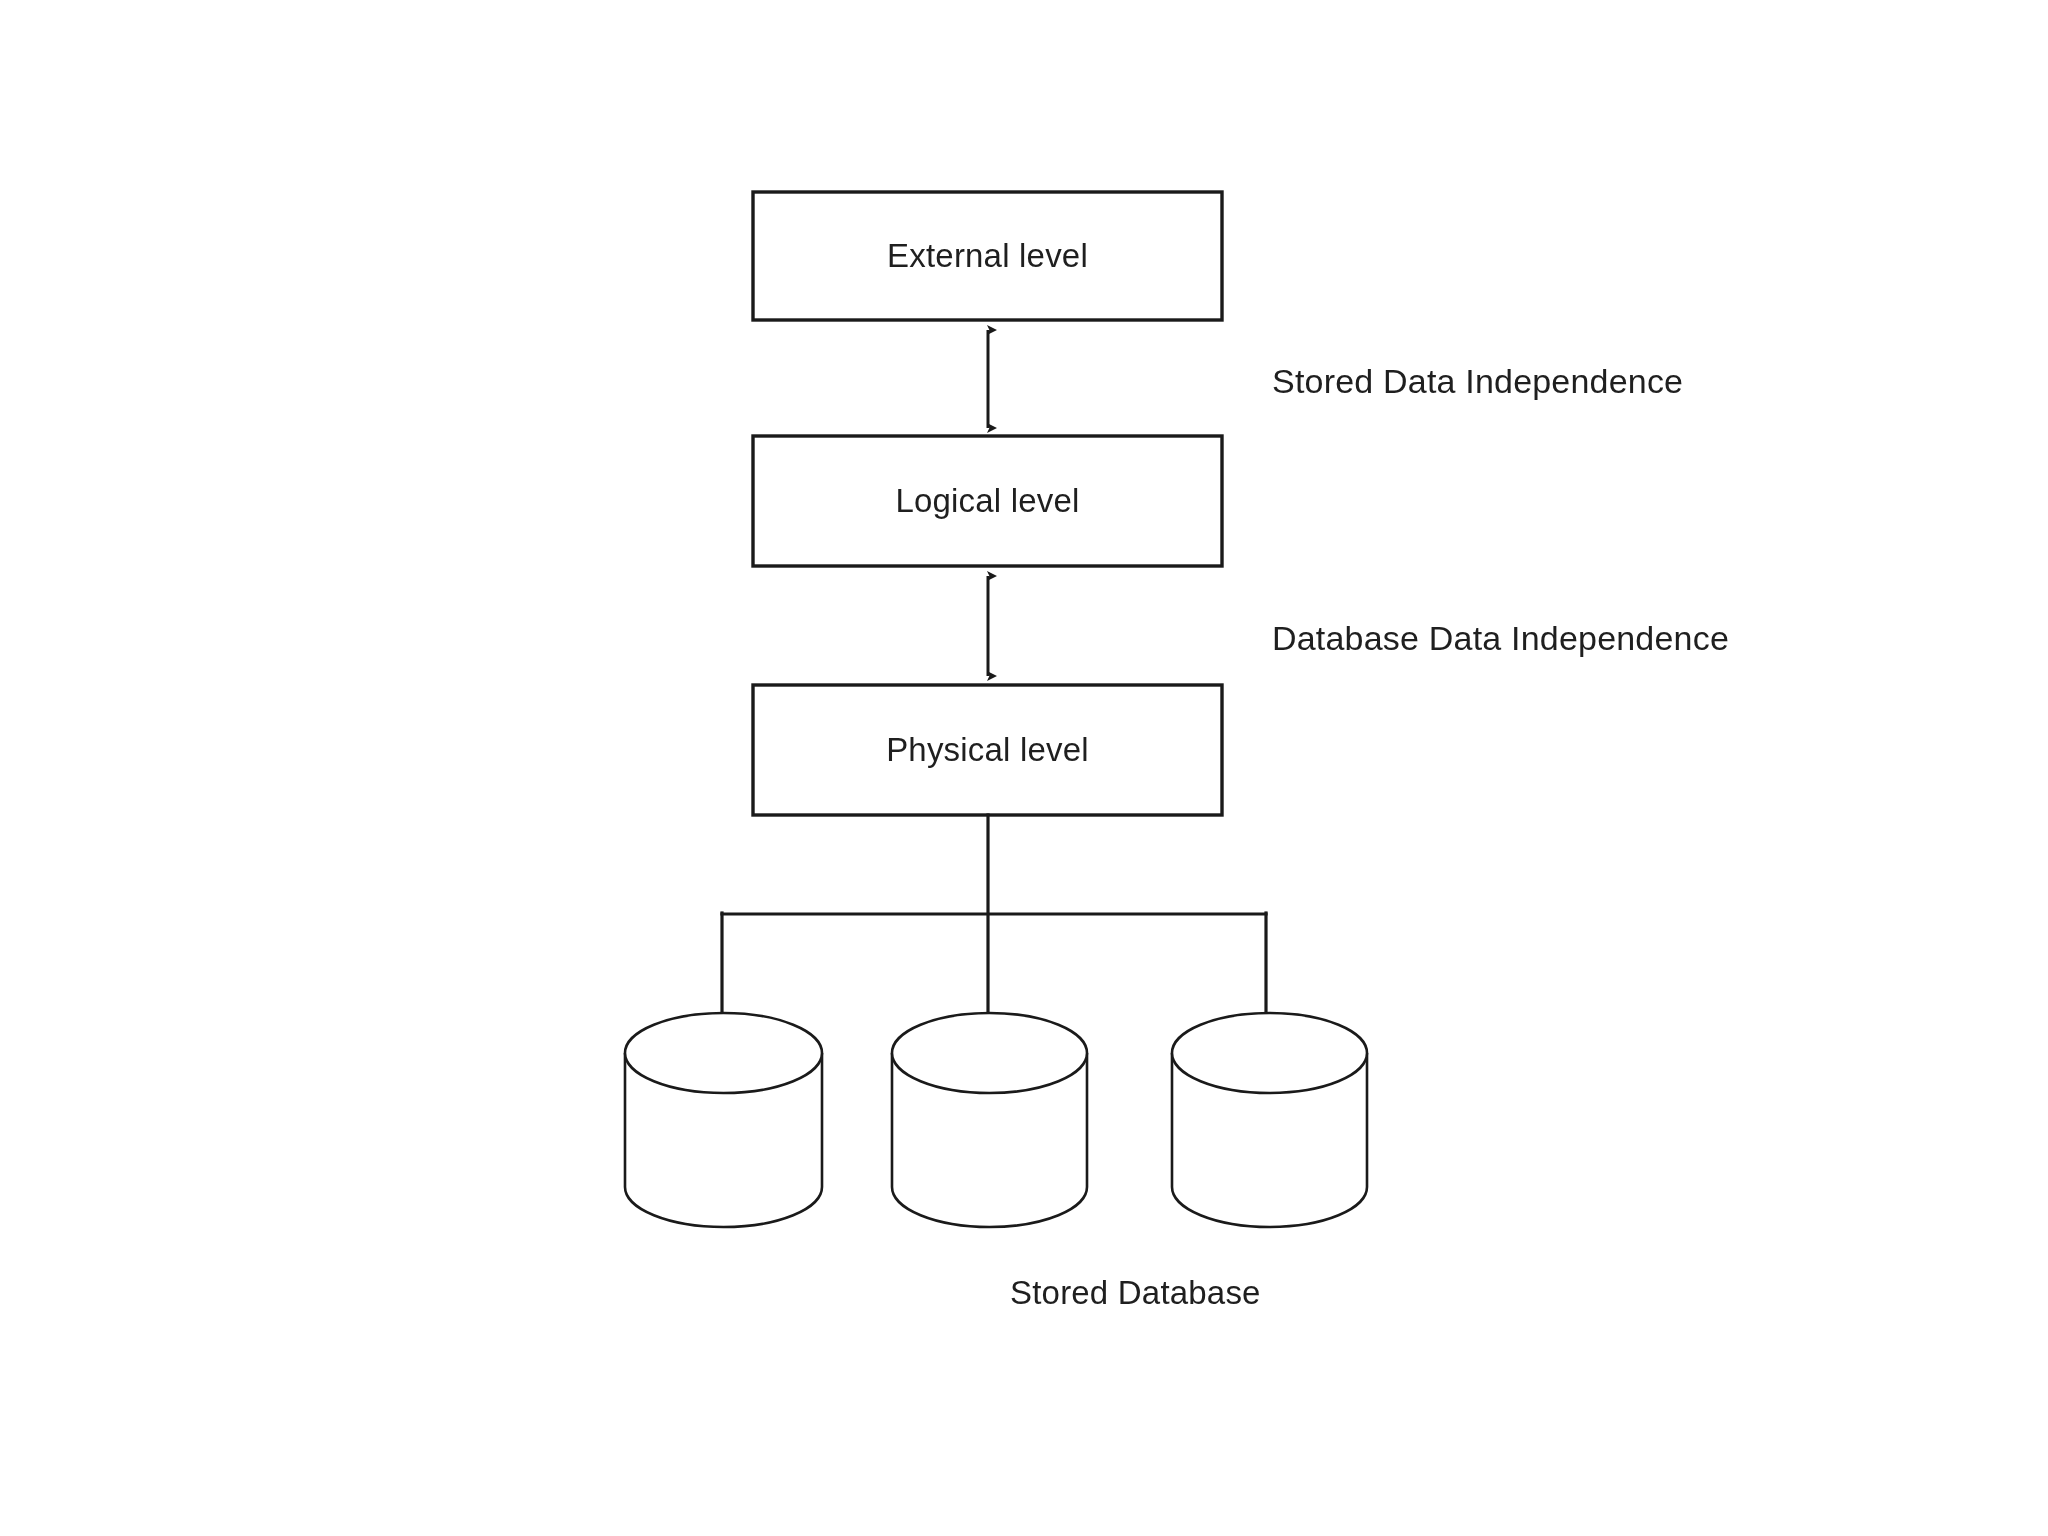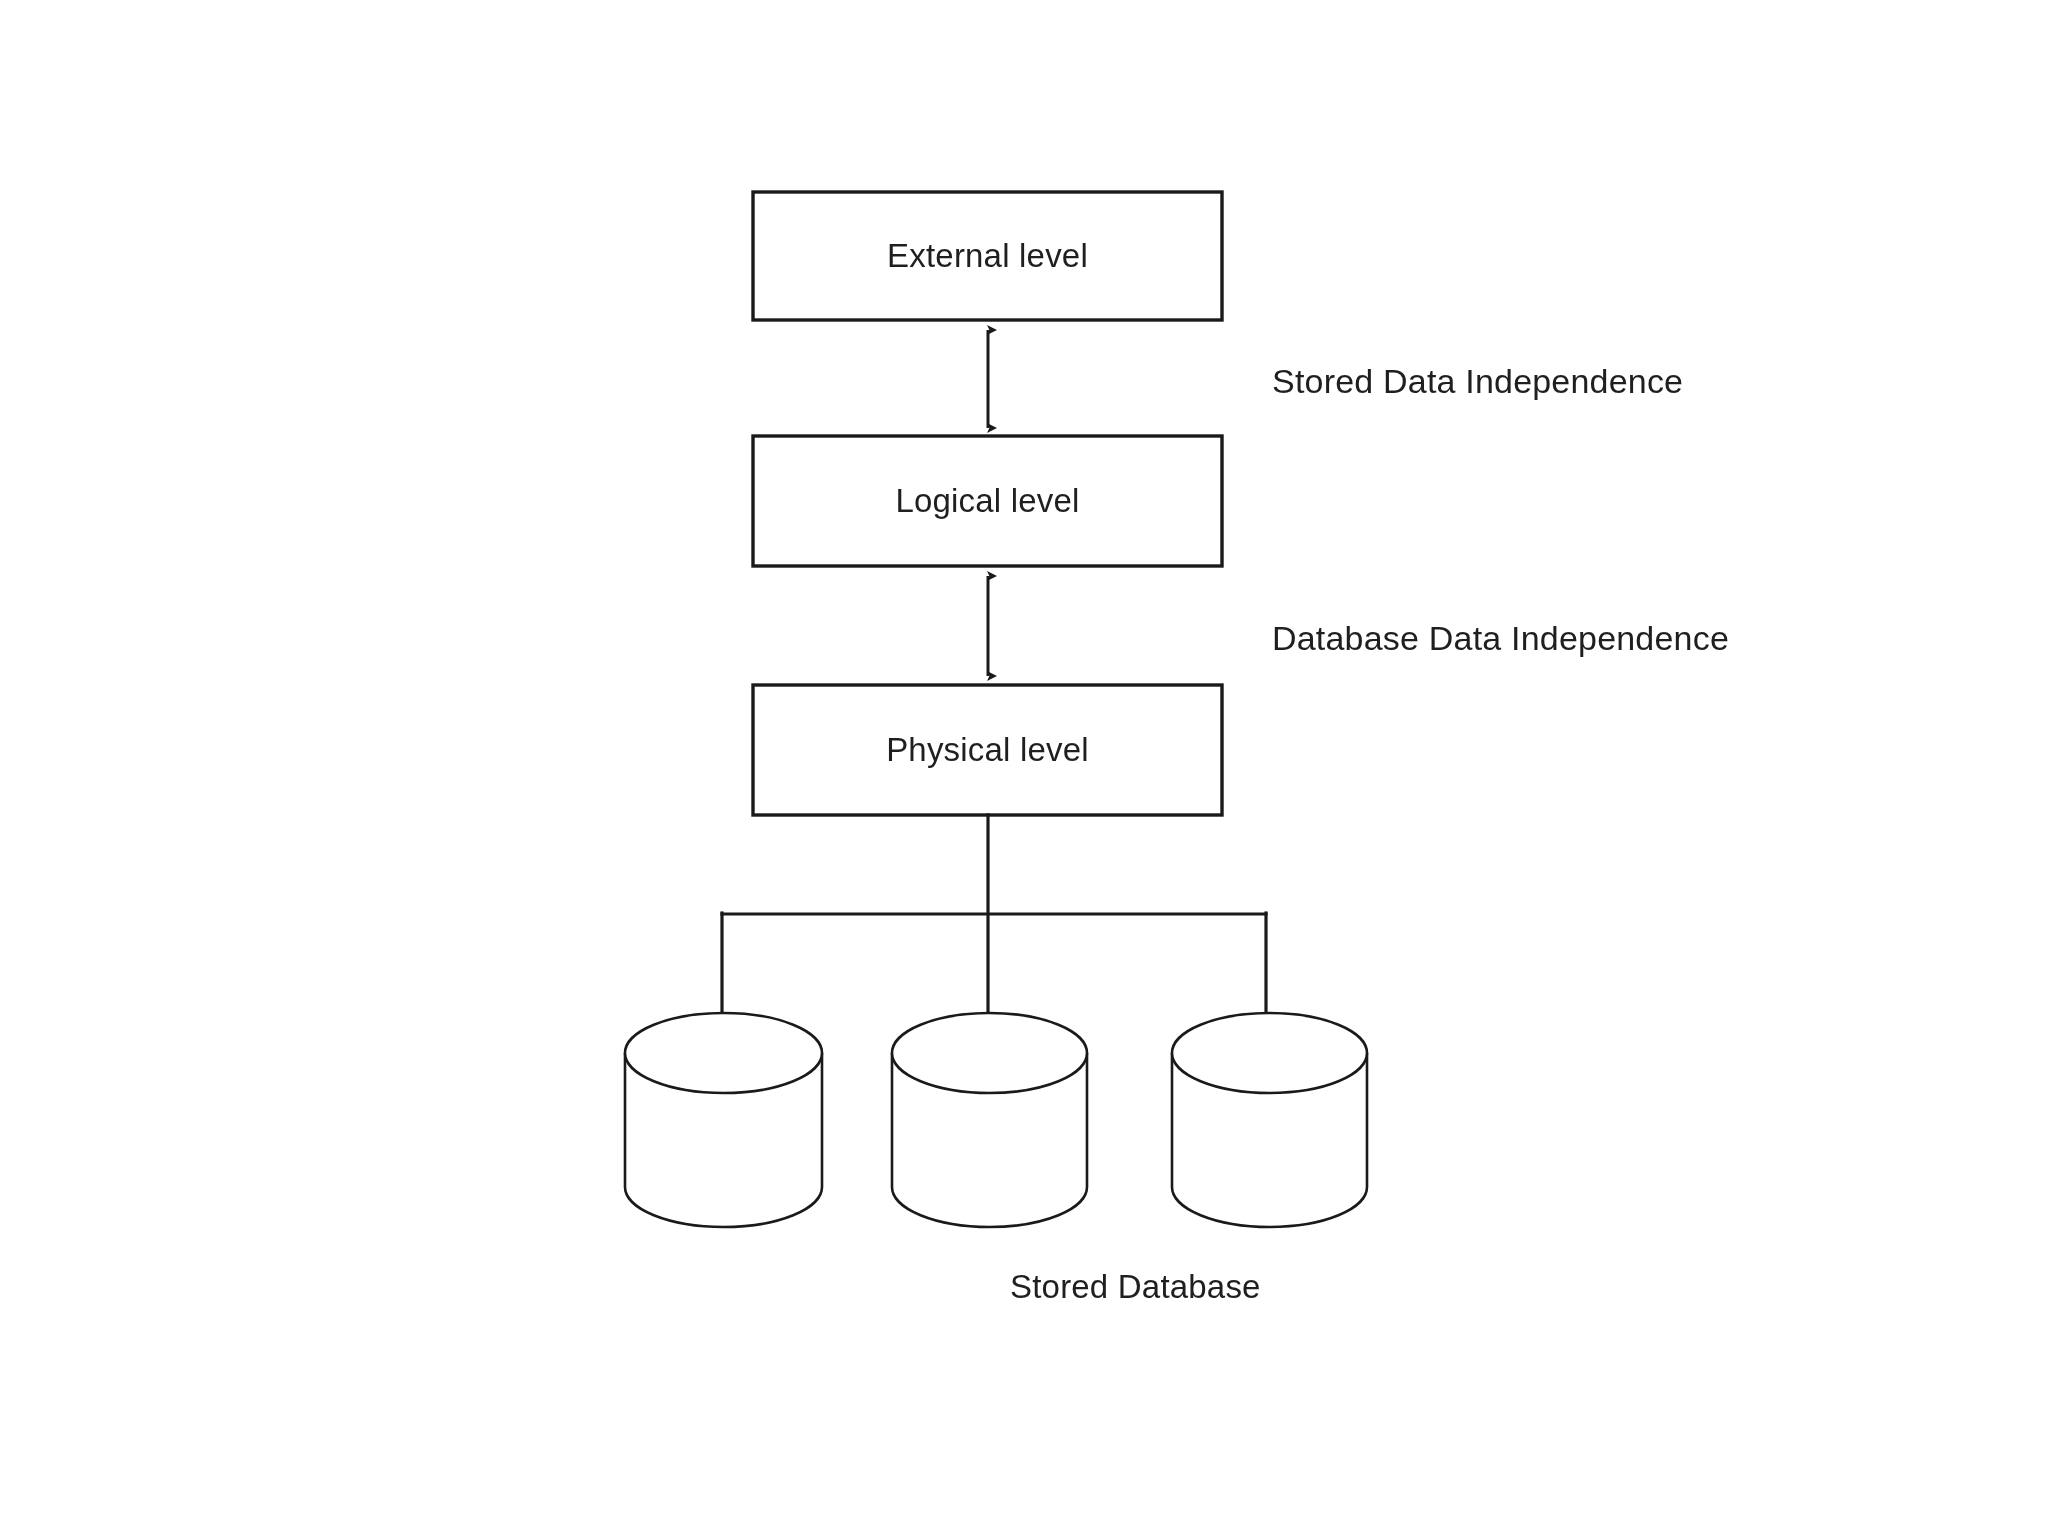--- a/index.html
+++ b/index.html
@@ -49,20 +49,21 @@
     white-space: nowrap;
   }
   .caption-label {
     position: absolute;
     font-size: 33px;
     font-weight: 400;
     letter-spacing: 0.2px;
     color: #1f1f1f;
     white-space: nowrap;
     text-align: center;
+    margin-top: 6px;
   }
 </style>
 </head>
 <body>
 
 <div id="canvas">
 
   <svg id="diagram-svg" viewBox="0 0 2048 1536" xmlns="http://www.w3.org/2000/svg">
 
     <defs>

